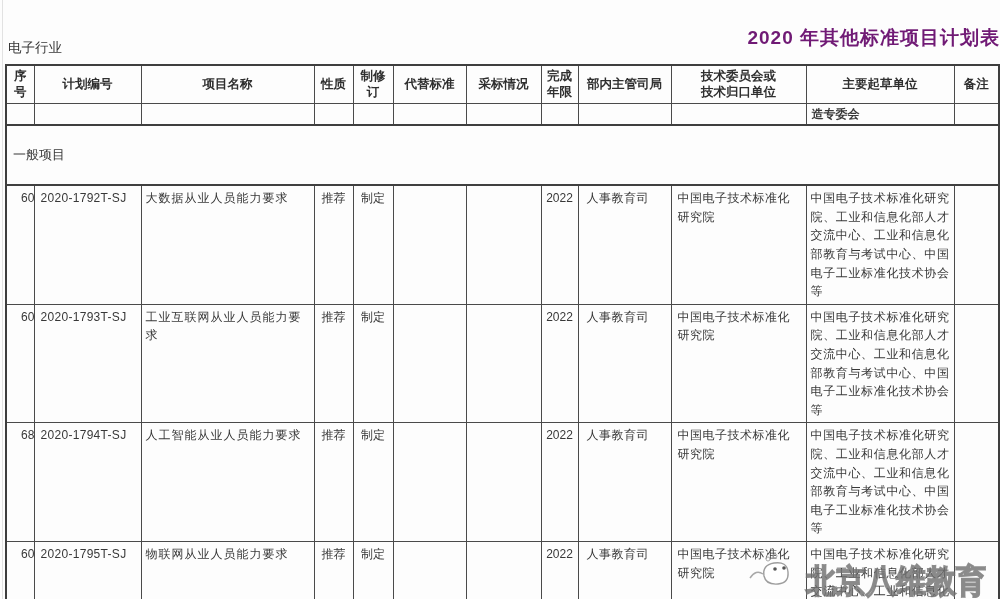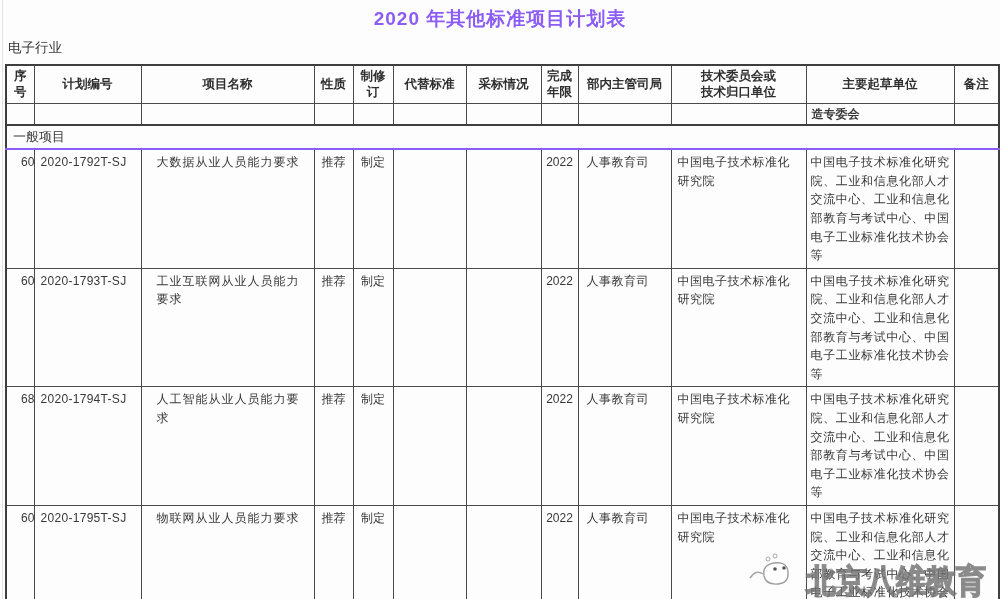--- a/index.html
+++ b/index.html
@@ -3,22 +3,22 @@
 <meta charset="utf-8">
 <style>
   html,body{margin:0;padding:0;}
   body{
     width:1000px;height:599px;overflow:hidden;position:relative;
     background:#fdfdfd;color:#3b3b3b;
     font-family:"Liberation Sans",sans-serif;
   }
   .page-edge{position:absolute;left:2px;top:0;width:1px;height:599px;background:#e2e2e2;}
   .page-title{
-    position:absolute;top:6px;left:0;width:100%;text-align:center;
-    font-size:19px;font-weight:bold;letter-spacing:1px;color:#8b5cf6;
+    position:absolute;top:25px;left:0;width:100%;text-align:right;
+    font-size:19px;font-weight:bold;letter-spacing:1px;color:#701a75;
   }
   .industry{position:absolute;top:39px;left:8px;font-size:13.5px;color:#363636;}
   table.plan{
     position:absolute;top:64px;left:5px;width:993px;
     border-collapse:collapse;table-layout:fixed;
     border:2px solid #3e3e3e;
   }
   .plan th,.plan td{
     border:1px solid #4a4a4a;overflow:hidden;
     font-size:12px;color:#383838;vertical-align:top;
@@ -26,27 +26,27 @@
   }
   .plan thead th{
     font-size:12.5px;font-weight:bold;text-align:center;vertical-align:middle;
     white-space:pre-line;line-height:1.3;padding:2px 1px;color:#2f2f2f;
   }
   tr.header-row{height:36px;}
   tr.cont-row{height:18px;}
   tr.cont-row td{padding:1px 5px;font-weight:bold;}
   tr.section-row{height:17px;}
   tr.section-row td{
-    padding:1px 6px;font-size:13px;vertical-align:middle;
-    border-top:2px solid #3e3e3e;border-bottom:2px solid #8b5cf6;
+    padding:19px 6px;font-size:13px;vertical-align:middle;
+    border-top:2px solid #3e3e3e;border-bottom:2px solid #404040;
   }
   tr.data-row{height:104px;}
   td.col-no{text-align:center;padding-left:14px;padding-right:1px;}
   td.col-plan_no{padding-left:6px;letter-spacing:0.3px;}
-  td.col-name{padding-left:15px;letter-spacing:1px;}
+  td.col-name{padding-left:4px;letter-spacing:1px;}
   td.col-nature,td.col-action,td.col-year{text-align:center;}
   td.col-dept{padding-left:8px;letter-spacing:0.5px;}
   td.col-committee{padding-left:6px;letter-spacing:0.5px;}
   td.col-drafters{text-align:justify;letter-spacing:0.5px;}
   .watermark{
     position:absolute;left:748px;top:548px;z-index:5;pointer-events:none;
     display:flex;align-items:flex-start;
   }
   .wm-text{
     margin-top:12px;margin-left:2px;white-space:nowrap;

